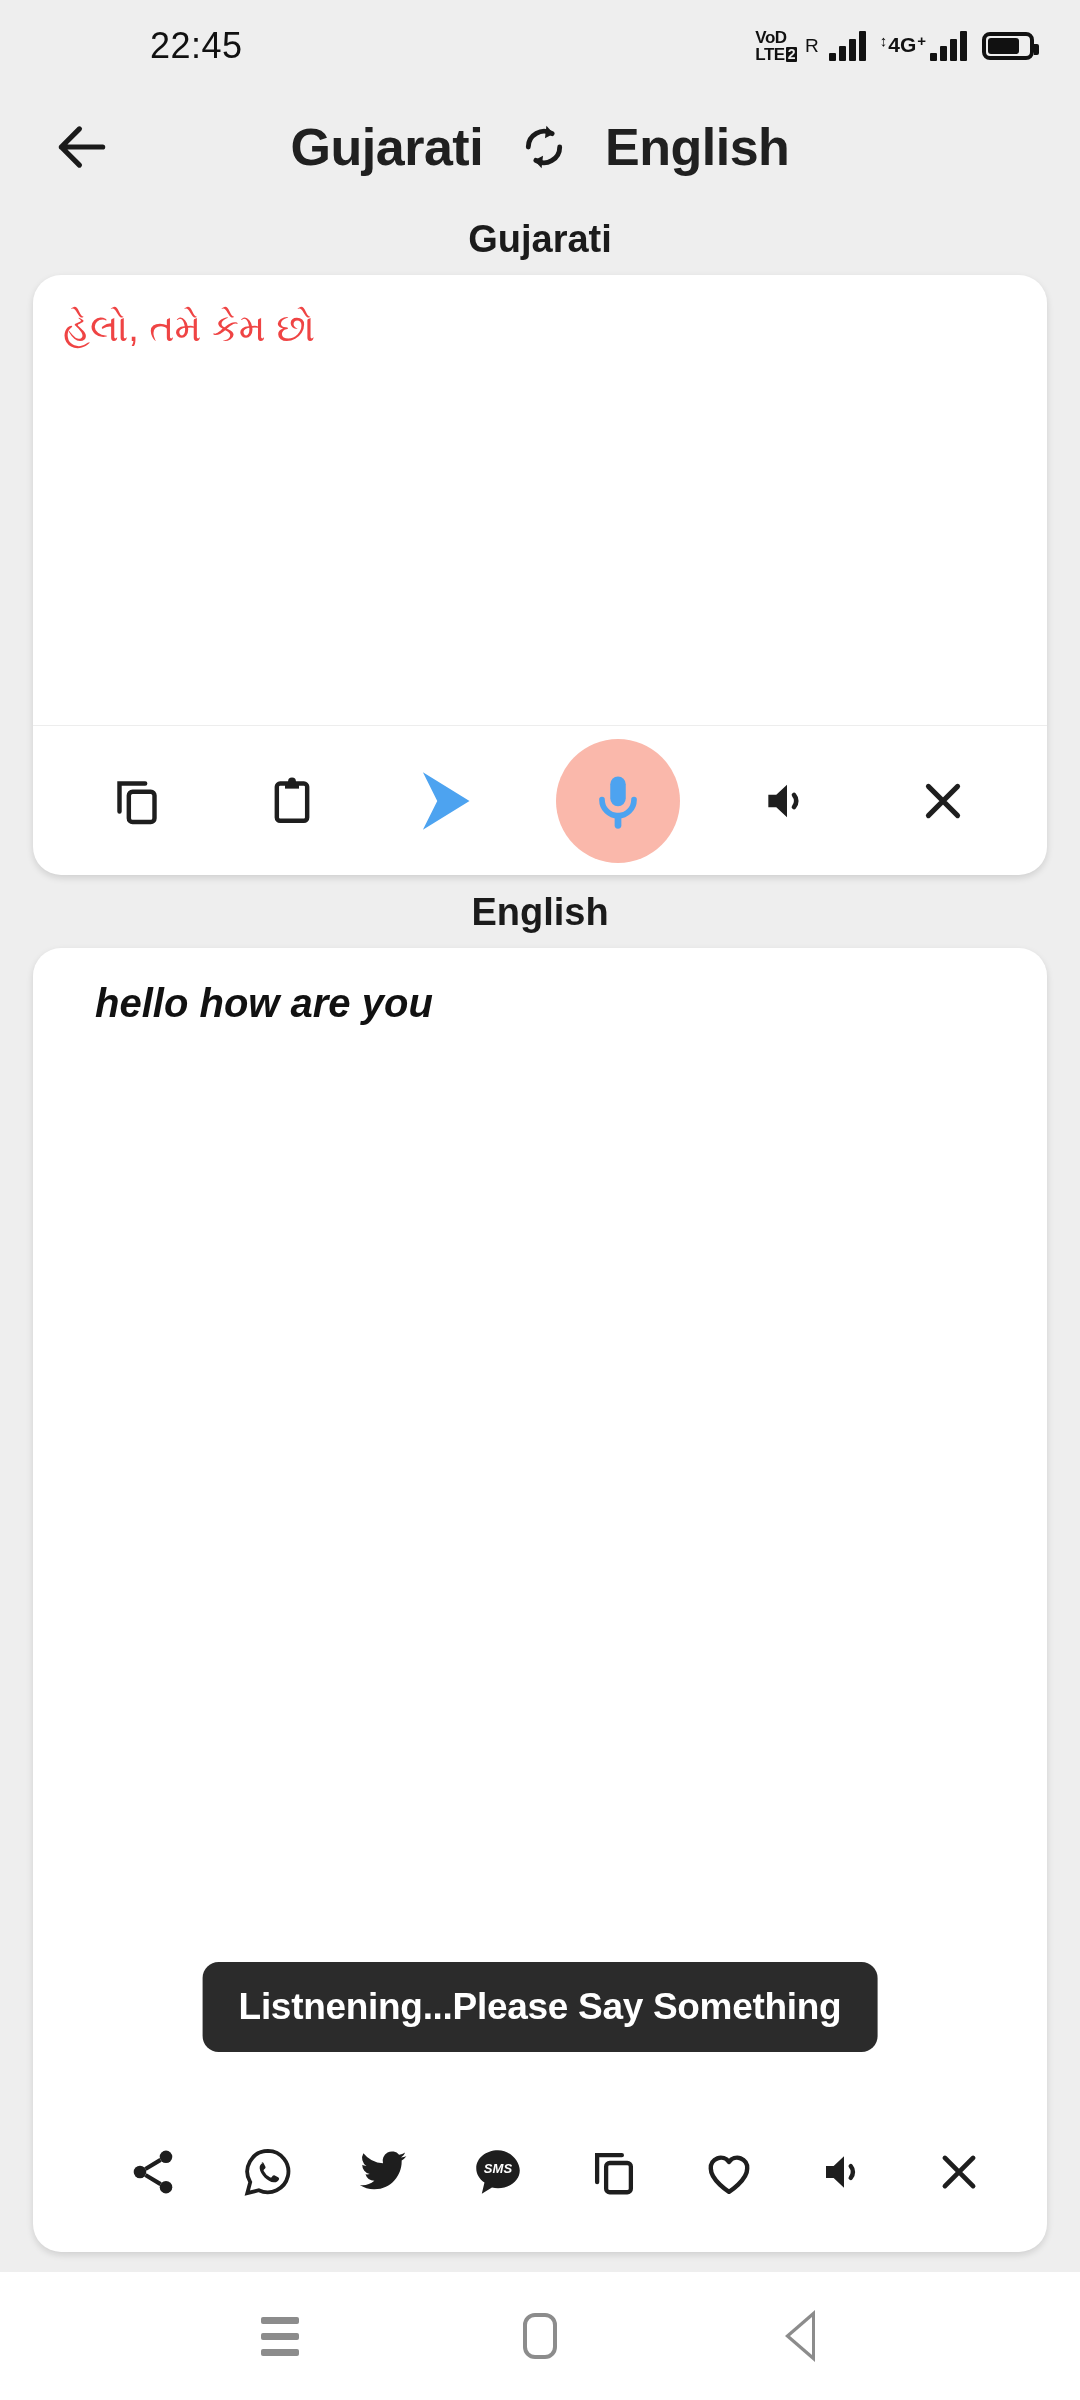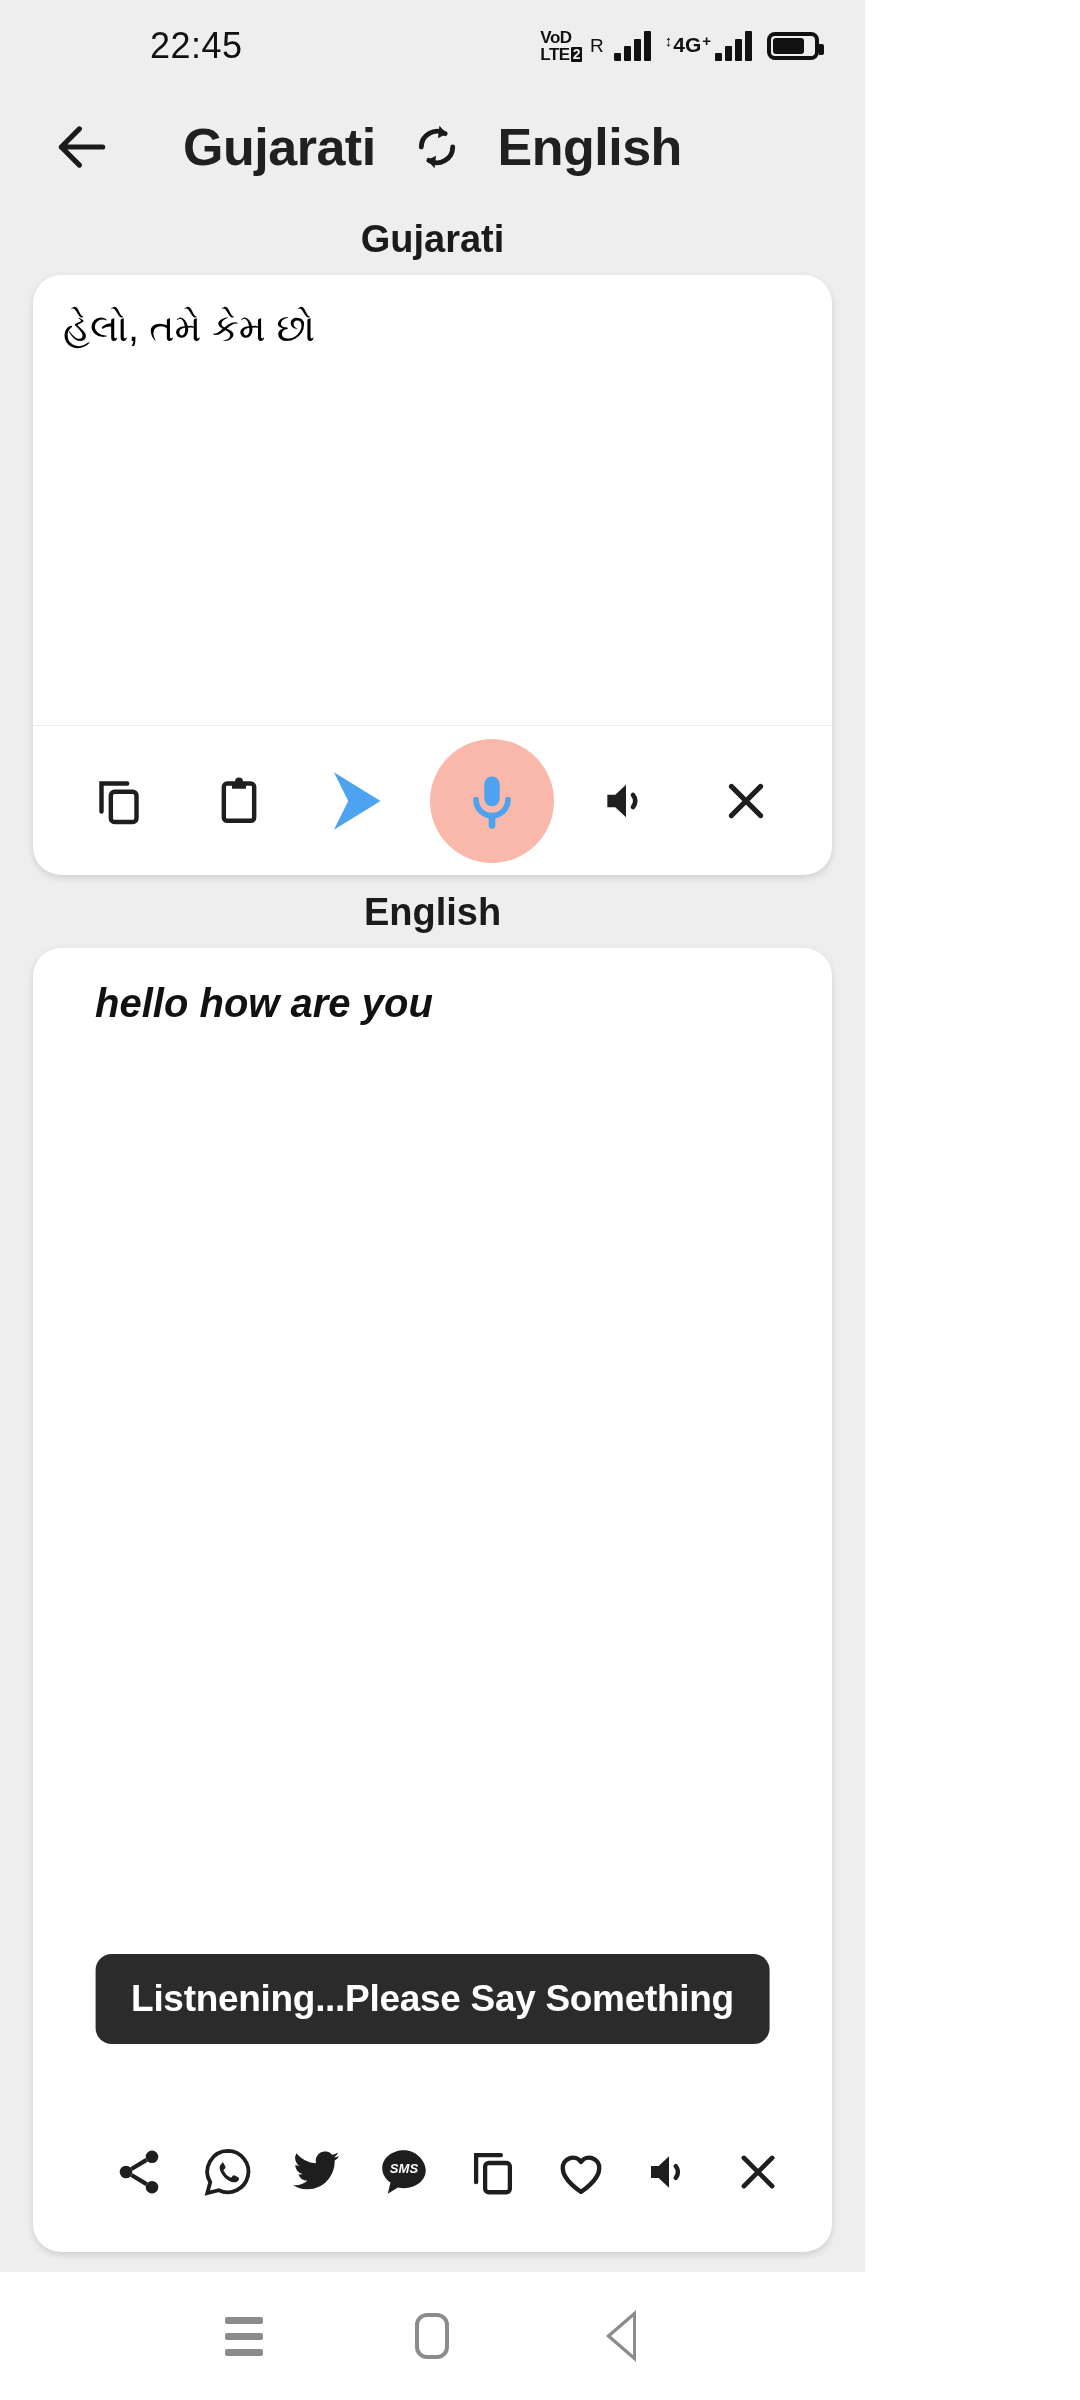--- a/index.html
+++ b/index.html
@@ -5,21 +5,21 @@
   * { box-sizing: border-box; margin: 0; padding: 0; }
   html, body {
     width: 1080px;
     height: 2400px;
     background: #ffffff;
     font-family: "Liberation Sans", "DejaVu Sans", sans-serif;
     overflow: hidden;
   }
   #screen {
     position: relative;
-    width: 865px;
+    width: 1080px;
     height: 2400px;
     background: #eeeeee;
     display: flex;
     flex-direction: column;
   }
 
   
   .statusbar {
     height: 92px;
     flex: 0 0 92px;
@@ -137,21 +137,21 @@
   #source-card { height: 600px; }
   #target-card { flex: 1 1 auto; padding-left: 32px; }
 
   .text-area {
     flex: 1 1 auto;
     padding: 28px 30px 0 30px;
     position: relative;
   }
   .src-text {
     font-size: 38px;
-    color: #000000;
+    color: #ef4444;
     line-height: 1.35;
     font-family: "Liberation Sans", "DejaVu Sans", sans-serif;
   }
   .tgt-text {
     font-size: 40px;
     color: #111111;
     font-style: italic;
     font-weight: 600;
     line-height: 1.35;
   }
@@ -176,21 +176,21 @@
     width: 124px; height: 124px;
     border-radius: 50%;
   }
   #target-card .tool { width: 86px; height: 86px; font-style: italic; }
 
   
   .toast {
     position: absolute;
     left: 50%;
     transform: translateX(-50%);
-    bottom: 208px;
+    bottom: 200px;
     background: #2b2b2b;
     color: #ffffff;
     border-radius: 16px;
     padding: 24px 36px;
     font-size: 37px;
     font-weight: 700;
     white-space: nowrap;
     letter-spacing: -0.3px;
   }
 

